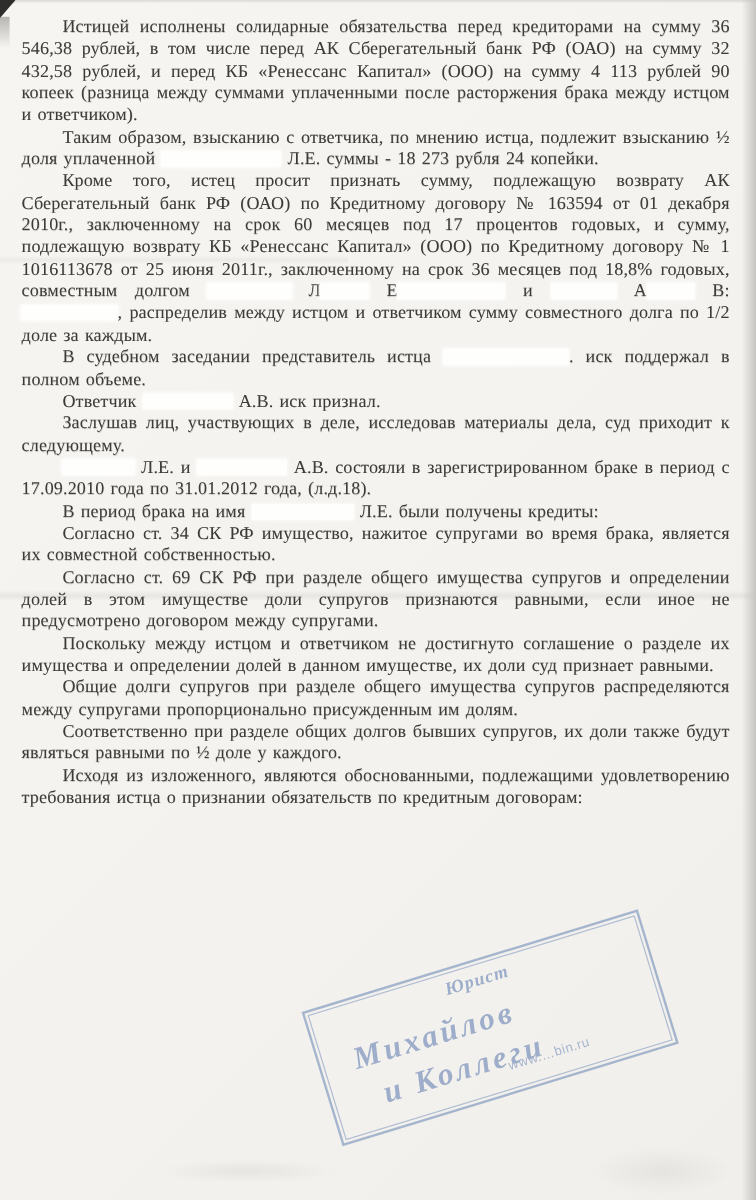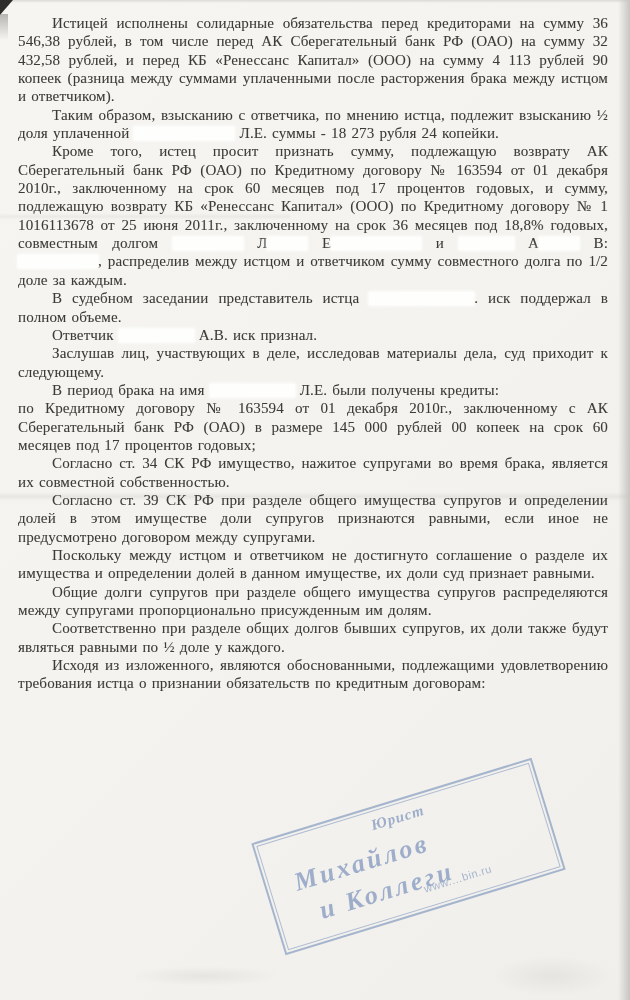--- a/index.html
+++ b/index.html
@@ -104,24 +104,24 @@
 <div class="blotch-2"></div>
 <div class="edge-band-right"></div>
 
 <div class="page-text">
     <p class="para indent">Истицей исполнены солидарные обязательства перед кредиторами на сумму 36 546,38 рублей, в том числе перед АК Сберегательный банк РФ (ОАО) на сумму 32 432,58 рублей, и перед КБ «Ренессанс Капитал» (ООО) на сумму 4 113 рублей 90 копеек (разница между суммами уплаченными после расторжения брака между истцом и ответчиком).</p>
     <p class="para indent">Таким образом, взысканию с ответчика, по мнению истца, подлежит взысканию ½ доля уплаченной <span class="redaction" style="width: 100px;"></span> Л.Е. суммы - 18 273 рубля 24 копейки.</p>
     <p class="para indent">Кроме того, истец просит признать сумму, подлежащую возврату АК Сберегательный банк РФ (ОАО) по Кредитному договору № 163594 от 01 декабря 2010г., заключенному на срок 60 месяцев под 17 процентов годовых, и сумму, подлежащую возврату КБ «Ренессанс Капитал» (ООО) по Кредитному договору № 1 1016113678 от 25 июня 2011г., заключенному на срок 36 месяцев под 18,8% годовых, совместным долгом <span class="redaction" style="width: 70px;"></span> Л<span class="redaction" style="width: 40px;"></span> Е<span class="redaction" style="width: 90px;"></span> и <span class="redaction" style="width: 55px;"></span> А<span class="redaction" style="width: 40px;"></span> В:<span class="redaction" style="width: 80px;"></span>, распределив между истцом и ответчиком сумму совместного долга по 1/2 доле за каждым.</p>
     <p class="para indent">В судебном заседании представитель истца <span class="redaction" style="width: 105px;"></span>. иск поддержал в полном объеме.</p>
     <p class="para indent">Ответчик <span class="redaction" style="width: 75px;"></span> А.В. иск признал.</p>
     <p class="para indent">Заслушав лиц, участвующих в деле, исследовав материалы дела, суд приходит к следующему.</p>
+    <p class="para indent"><span class="redaction" style="width: 60px;"></span> Л.Е. и <span class="redaction" style="width: 75px;"></span> А.В. состояли в зарегистрированном браке в период с 17.09.2010 года по 31.01.2012 года, (л.д.18).</p>
     <p class="para indent">В период брака на имя <span class="redaction" style="width: 85px;"></span> Л.Е. были получены кредиты:</p>
-    <p class="para">по Кредитному договору № 163594 от 01 декабря 2010г., заключенному с АК Сберегательный банк РФ (ОАО) в размере 145 000 рублей 00 копеек на срок 60 месяцев под 17 процентов годовых;</p>
     <p class="para indent">Согласно ст. 34 СК РФ имущество, нажитое супругами во время брака, является их совместной собственностью.</p>
-    <p class="para indent">Согласно ст. 39 СК РФ при разделе общего имущества супругов и определении долей в этом имуществе доли супругов признаются равными, если иное не предусмотрено договором между супругами.</p>
+    <p class="para indent">Согласно ст. 69 СК РФ при разделе общего имущества супругов и определении долей в этом имуществе доли супругов признаются равными, если иное не предусмотрено договором между супругами.</p>
     <p class="para indent">Поскольку между истцом и ответчиком не достигнуто соглашение о разделе их имущества и определении долей в данном имуществе, их доли суд признает равными.</p>
     <p class="para indent">Общие долги супругов при разделе общего имущества супругов распределяются между супругами пропорционально присужденным им долям.</p>
     <p class="para indent">Соответственно при разделе общих долгов бывших супругов, их доли также будут являться равными по ½ доле у каждого.</p>
     <p class="para indent">Исходя из изложенного, являются обоснованными, подлежащими удовлетворению требования истца о признании обязательств по кредитным договорам:</p>
   </div>
 
 <div class="stamp">
   <div class="stamp-border-outer"></div>
   <div class="stamp-border-inner"></div>
   <div class="stamp-small">Юрист</div>

